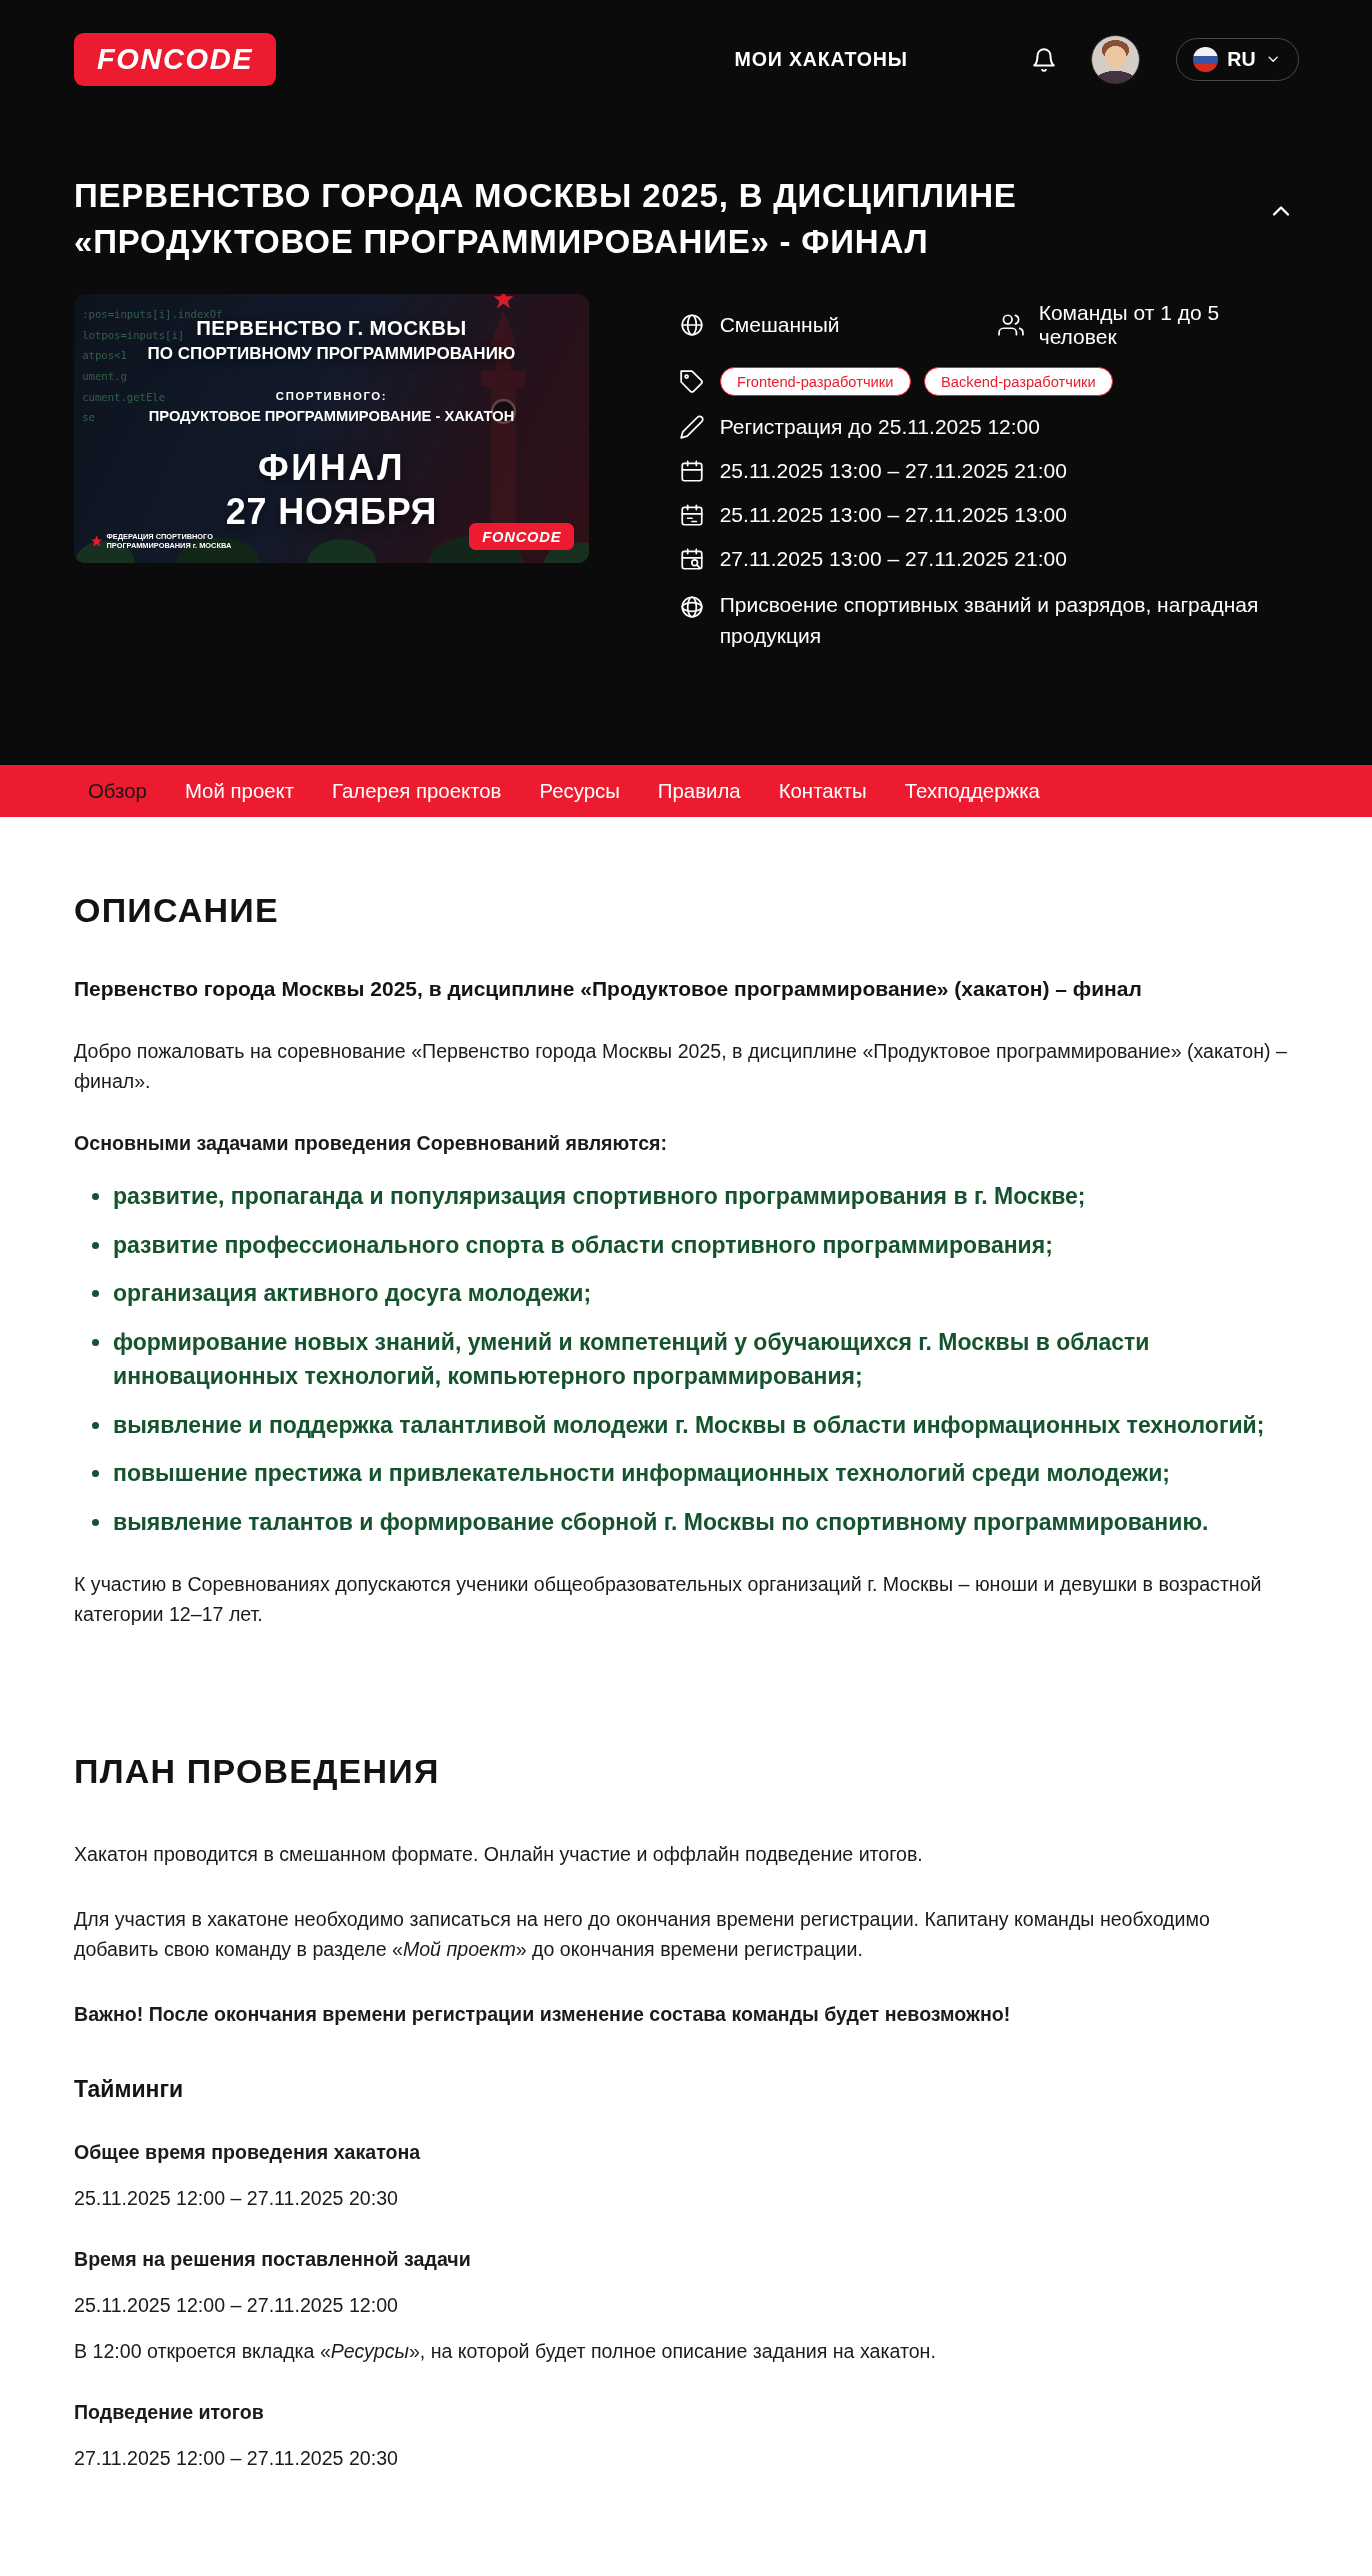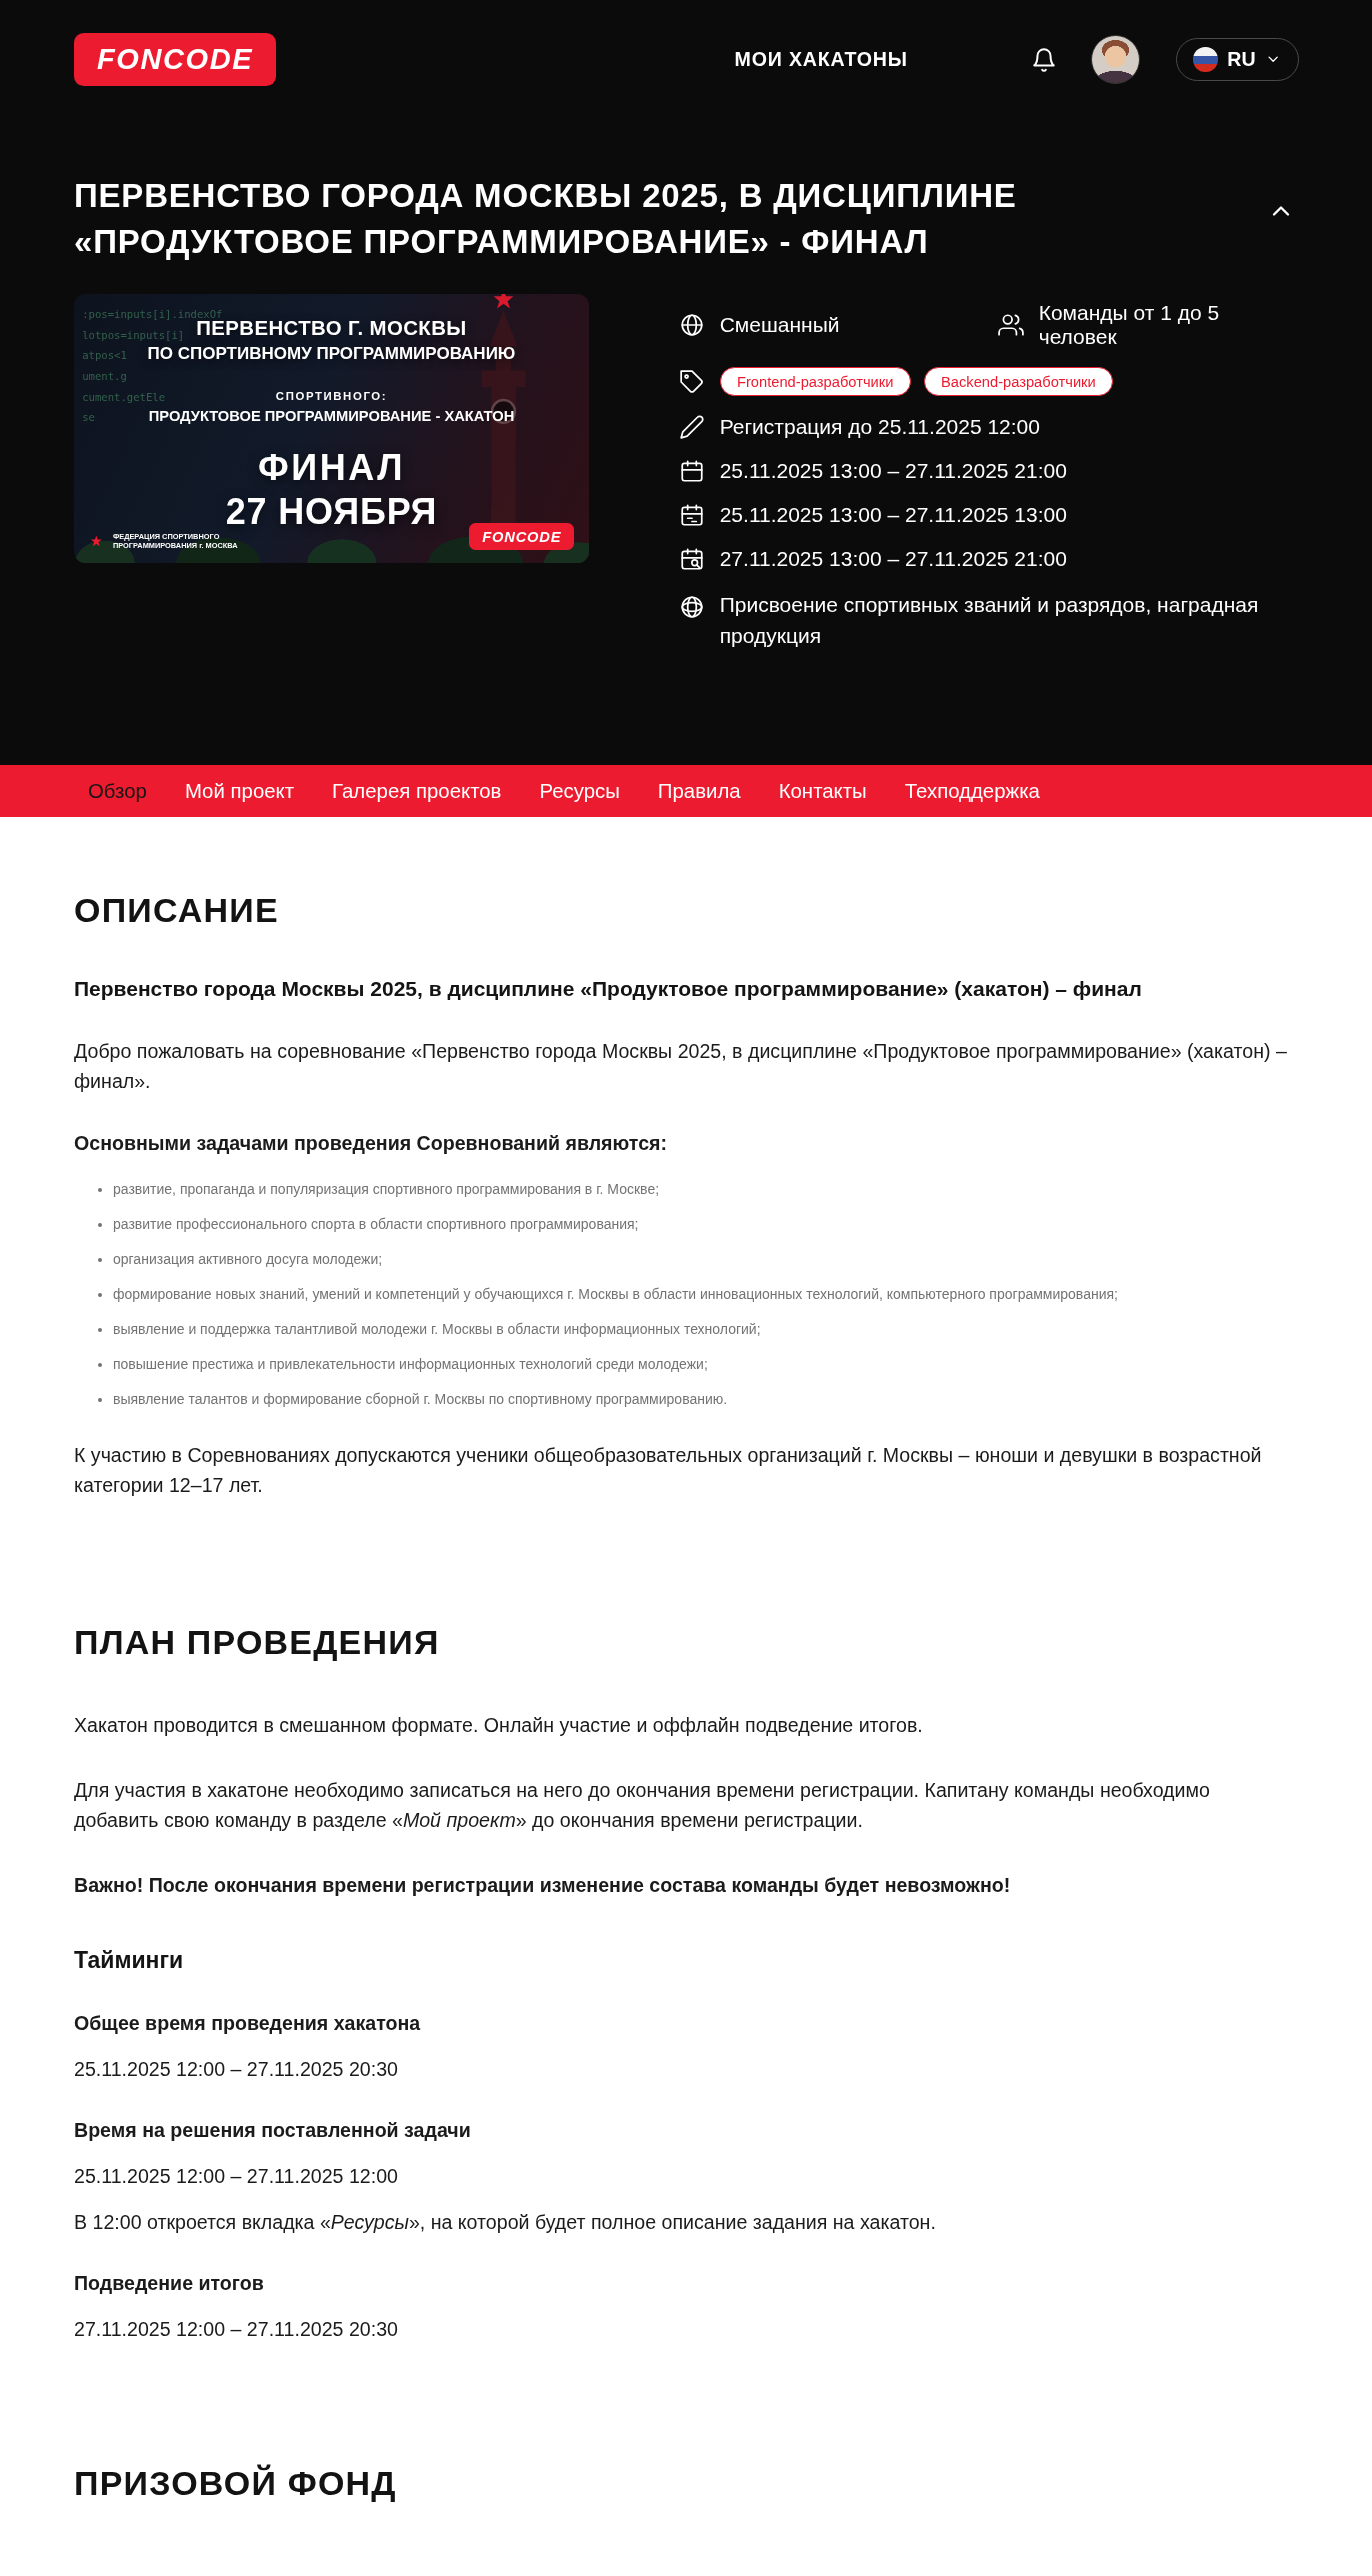--- a/index.html
+++ b/index.html
@@ -55,21 +55,21 @@
       radial-gradient(57px 39px at 52% 100%, #163120 0 60%, rgba(0,0,0,0) 61%),
       radial-gradient(78px 44px at 78% 100%, #12271a 0 60%, rgba(0,0,0,0) 61%),
       radial-gradient(57px 34px at 98% 100%, #17301f 0 60%, rgba(0,0,0,0) 61%);}
   .banner-content{position:relative;text-align:center;color:#fff;padding-top:23px;}
   .b-title1{font-size:20.4px;font-weight:800;letter-spacing:0.4px;text-shadow:0 1.6px 8.2px rgba(0,0,0,.6);}
   .b-title2{font-size:17px;font-weight:800;margin-top:3.3px;text-shadow:0 1.6px 8.2px rgba(0,0,0,.6);}
   .b-disc-label{font-size:11.4px;font-weight:700;letter-spacing:1.6px;margin-top:26px;}
   .b-disc{font-size:14.7px;font-weight:800;margin-top:6.5px;}
   .b-final{font-size:36px;font-weight:800;letter-spacing:2.5px;margin-top:23px;text-shadow:0 2.5px 11.4px rgba(0,0,0,.65);}
   .b-date{font-size:36px;font-weight:800;letter-spacing:0.8px;margin-top:1.6px;text-shadow:0 2.5px 11.4px rgba(0,0,0,.65);}
-  .banner-fed{position:absolute;left:16.3px;bottom:11.4px;display:flex;align-items:center;gap:10px;
+  .banner-fed{position:absolute;left:16.3px;bottom:11.4px;display:flex;align-items:center;gap:3px;
     color:#fff;font-size:7.4px;font-weight:700;line-height:1.35;text-align:left;max-width:163px;}
   .banner-logo{position:absolute;right:14.7px;bottom:13px;background:var(--red);border-radius:6.5px;
     padding:5.7px 13px;color:#fff;font-style:italic;font-weight:800;font-size:14.7px;letter-spacing:0.8px;}
 
   .details{margin-left:90px;padding-top:6.5px;color:#fff;flex:1;min-width:0;}
   .detail-row{display:flex;align-items:center;margin-bottom:18px;font-size:21px;}
   .detail-row.top{align-items:flex-start;}
   .d-icon{width:26px;height:26px;margin-right:14.7px;flex-shrink:0;color:#fff;}
   .detail-pair{display:flex;margin-bottom:18px;}
   .detail-pair .detail-item{display:flex;align-items:center;font-size:21px;}
@@ -84,21 +84,21 @@
   .tab{color:#fff;font-size:20.4px;font-weight:400;white-space:nowrap;}
   .tab.active{color:#161616;font-weight:500;}
 
   
   .content{padding:74px 74px 110px;}
   .section-heading{font-size:34px;font-weight:800;letter-spacing:1.2px;color:#131313;}
   .desc-subtitle{margin-top:47px;font-size:21px;font-weight:700;color:#141414;}
   .body-p{margin-top:36px;font-size:19.6px;line-height:1.5;color:#1b1b1b;}
   .bold{font-weight:700;}
   .goals{margin-top:21px;padding-left:39px;list-style:disc;}
-  .goals li{font-size:14px;line-height:1.5;margin-bottom:14px;color:#737373;}
+  .goals li{font-size:23px;line-height:1.5;margin-bottom:14px;color:#14532d;font-weight:bold;}
   .mt-section{margin-top:123px;}
   .timings-heading{margin-top:46px;font-size:23px;font-weight:800;color:#141414;}
   .t-label{margin-top:38px;font-size:19.6px;font-weight:700;}
   .t-value{margin-top:23px;font-size:19.6px;}
 </style>
 </head>
 <body>
 
 <header class="header">
   <a class="logo-box">

